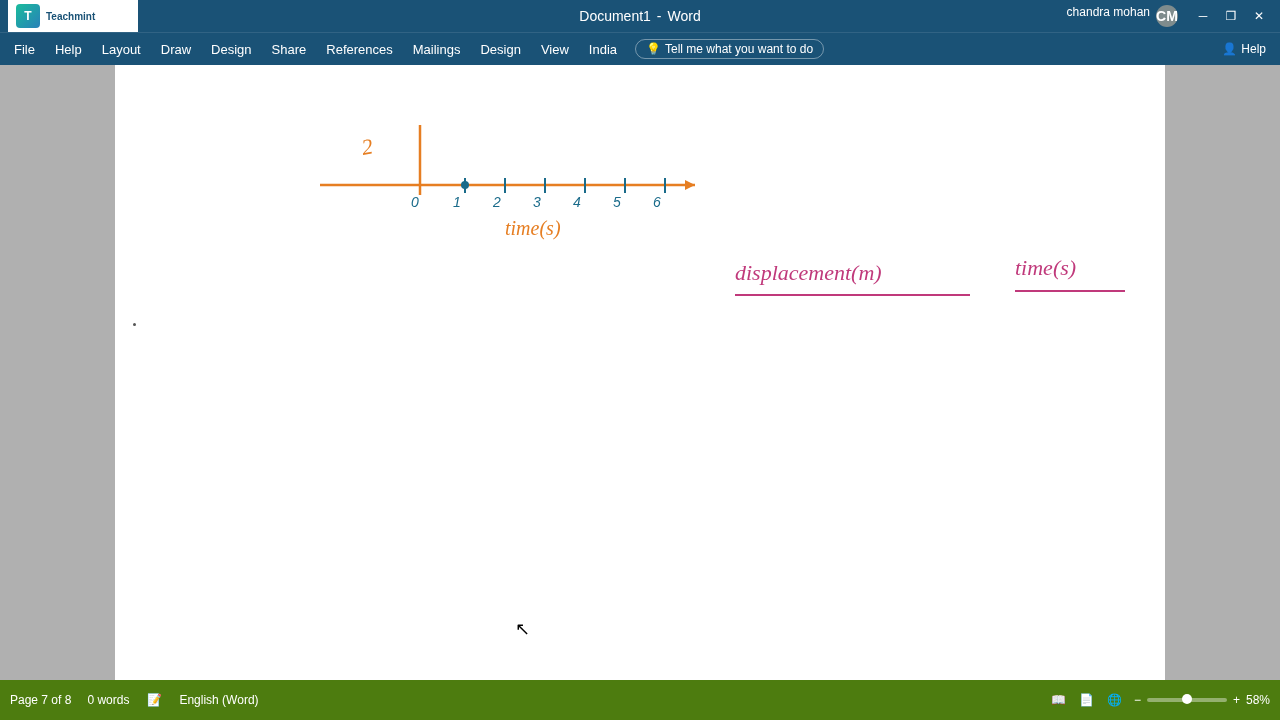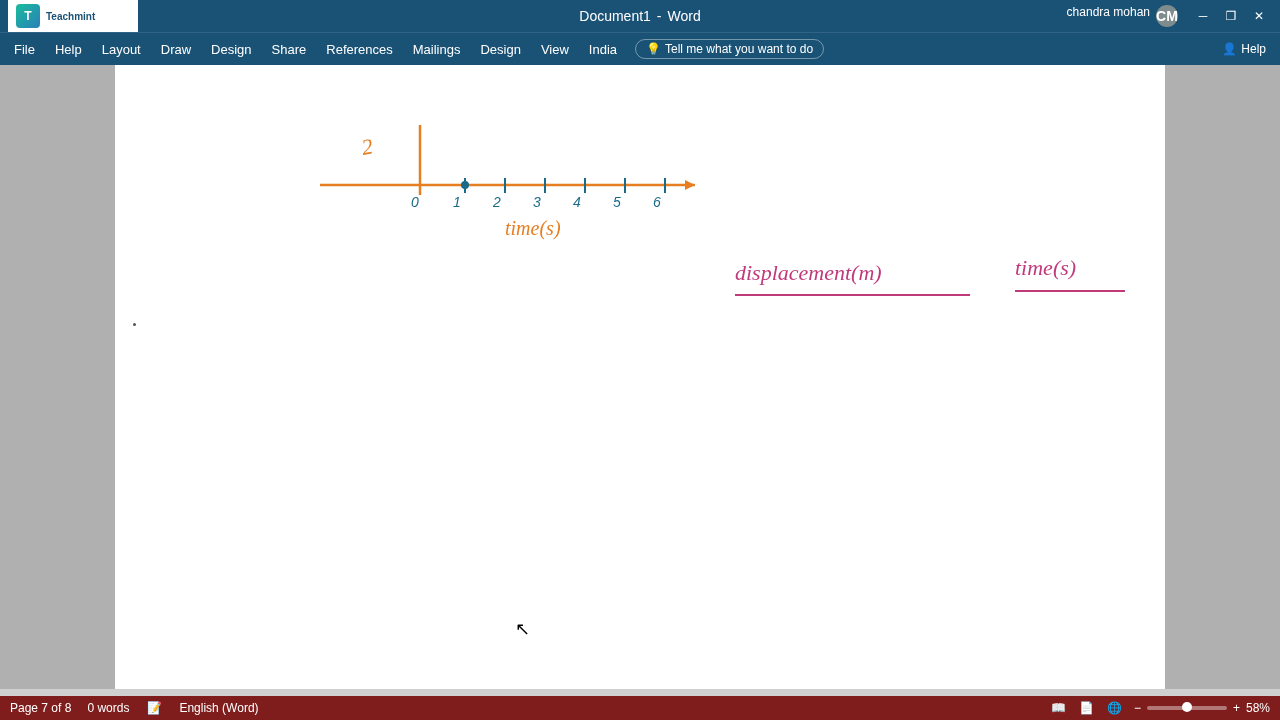--- a/index.html
+++ b/index.html
@@ -92,21 +92,21 @@
     }
 
     
     #dot {
       position: absolute; top: 258px; left: 18px;
       width: 3px; height: 3px; background: #555; border-radius: 50%;
     }
 
     
     #statusbar {
-      width: 100%; height: 24px; background: #7f1d1d;
+      width: 100%; height: 40px; background: #4d7c0f;
       display: flex; align-items: center; padding: 0 10px;
       color: white; font-size: 12px;
       justify-content: space-between;
       position: absolute; bottom: 0; left: 0;
     }
     #statusbar-left { display: flex; gap: 16px; align-items: center; }
     #statusbar-right { display: flex; gap: 10px; align-items: center; }
     .status-icon {
       width: 18px; height: 18px; display: flex; align-items: center; justify-content: center;
       font-size: 12px; cursor: pointer;

